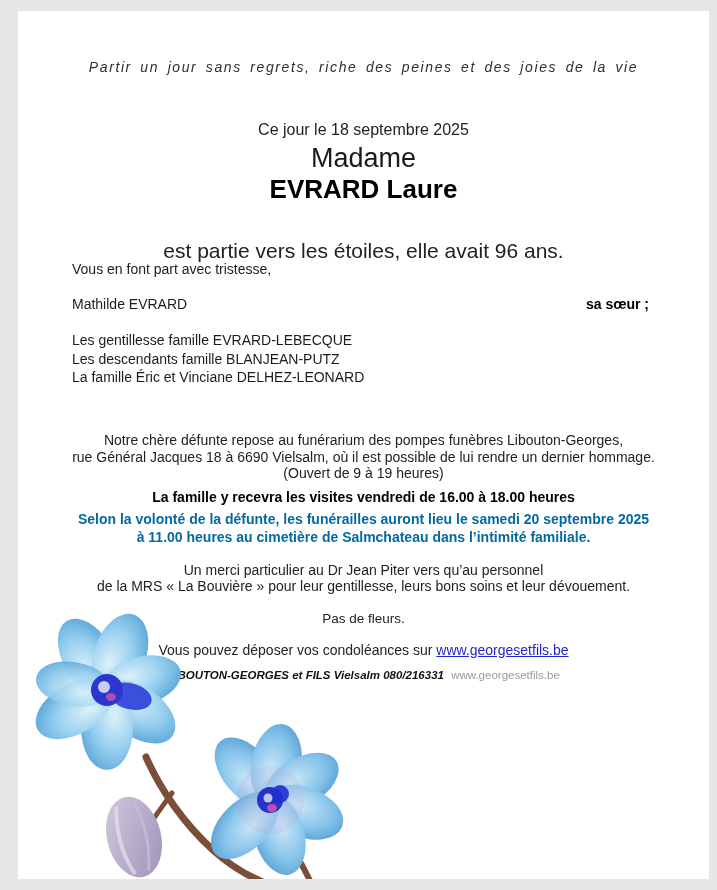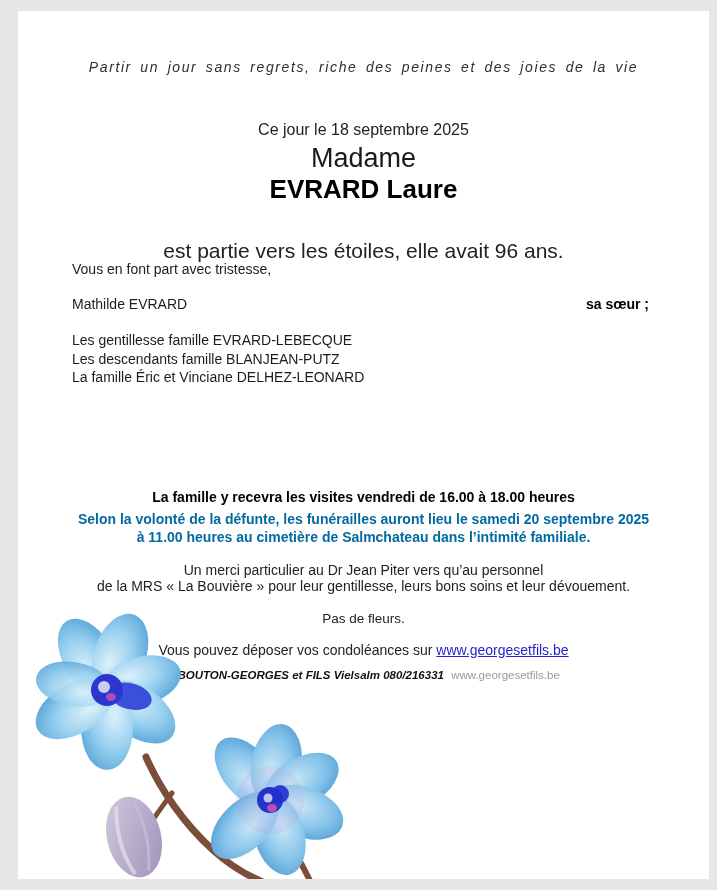--- a/index.html
+++ b/index.html
@@ -70,20 +70,25 @@
     <span>Mathilde EVRARD</span>
     <span class="relation">sa sœur ;</span>
   </div>
 
   <div class="abs family-lines">
     <div>Les gentillesse famille EVRARD-LEBECQUE</div>
     <div>Les descendants famille BLANJEAN-PUTZ</div>
     <div>La famille Éric et Vinciane DELHEZ-LEONARD</div>
   </div>
 
+  <div class="abs center repose">
+    <div>Notre chère défunte repose au funérarium des pompes funèbres Libouton-Georges,</div>
+    <div>rue Général Jacques 18 à 6690 Vielsalm, où il est possible de lui rendre un dernier hommage.</div>
+    <div>(Ouvert de 9 à 19 heures)</div>
+  </div>
 
   <div class="abs center visits">La famille y recevra les visites vendredi de 16.00 à 18.00 heures</div>
 
   <div class="abs center funeral">
     <div>Selon la volonté de la défunte, les funérailles auront lieu le samedi 20 septembre 2025</div>
     <div>à 11.00 heures au cimetière de Salmchateau dans l’intimité familiale.</div>
   </div>
 
   <div class="abs center thanks">
     <div>Un merci particulier au Dr Jean Piter vers qu’au personnel</div>

